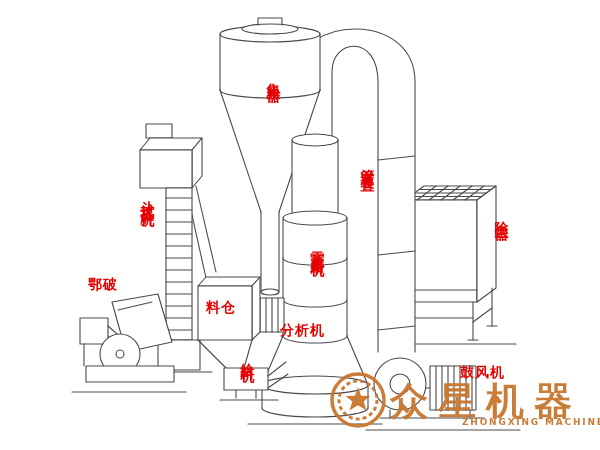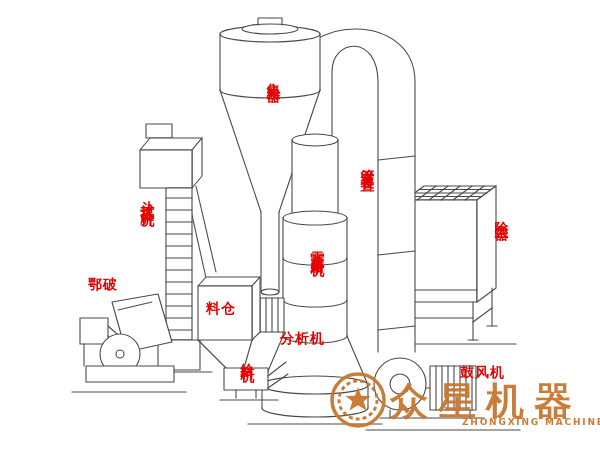--- a/index.html
+++ b/index.html
@@ -154,25 +154,25 @@
   <div class="label v" style="left:266px;top:72px;">集粉器</div>
 
   <div class="label v" style="left:360px;top:158px;">管道装置</div>
 
   <div class="label v" style="left:494px;top:210px;">除尘器</div>
 
   <div class="label v" style="left:140px;top:190px;">斗式提升机</div>
 
   <div class="label h" style="left:88px;top:276px;">鄂破</div>
 
-  <div class="label h" style="left:206px;top:300px;">料仓</div>
+  <div class="label h" style="left:206px;top:300px;font-family:Liberation Mono, monospace;">料仓</div>
 
   <div class="label v" style="left:310px;top:240px;">雷蒙磨粉机</div>
 
-  <div class="label h" style="left:280px;top:330px;text-align:right;">分析机</div>
+  <div class="label h" style="left:280px;top:322px;text-align:right;">分析机</div>
 
   <div class="label v" style="left:240px;top:352px;">给料机</div>
 
   <div class="label h" style="left:460px;top:364px;">鼓风机</div>
 
   <div class="watermark">
     <svg class="wm-logo-svg" width="64" height="64" viewBox="0 0 64 64">
       <circle class="wm-shape" cx="32" cy="32" r="26" stroke-width="3.5"></circle>
       <circle class="wm-shape" cx="32" cy="32" r="19" stroke-width="3" stroke-dasharray="4 3"></circle>
       <polygon class="wm-star" points="32,19 35.1,27.8 44.4,28 37.6,33.6 40.6,42.5 32,37.2 23.4,42.5 26.4,33.6 19.6,28 28.9,27.8"></polygon>

